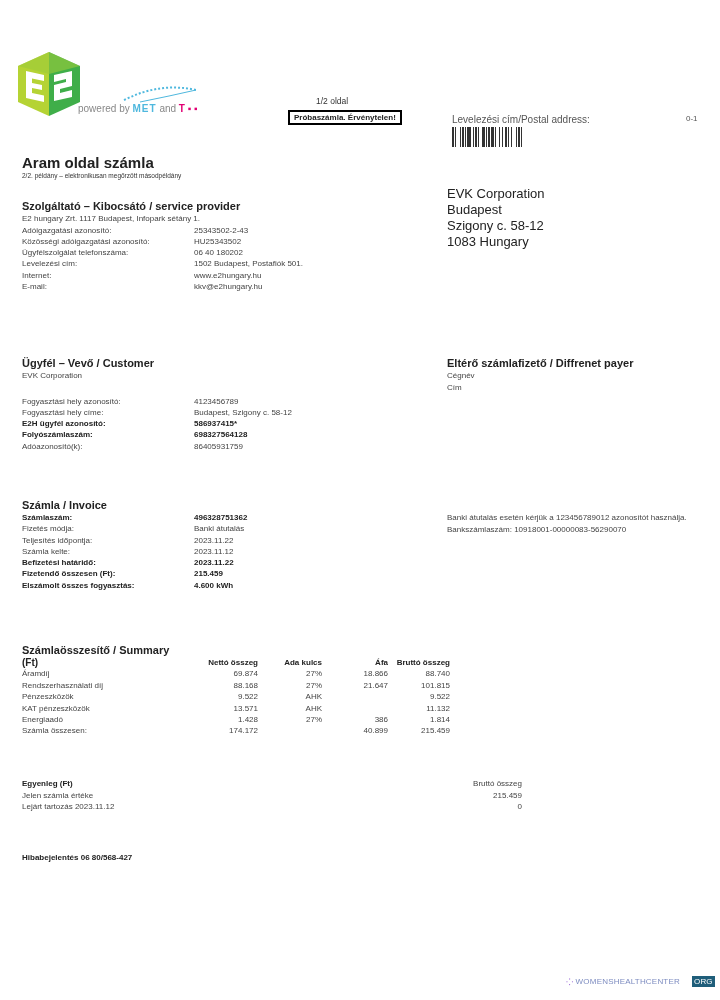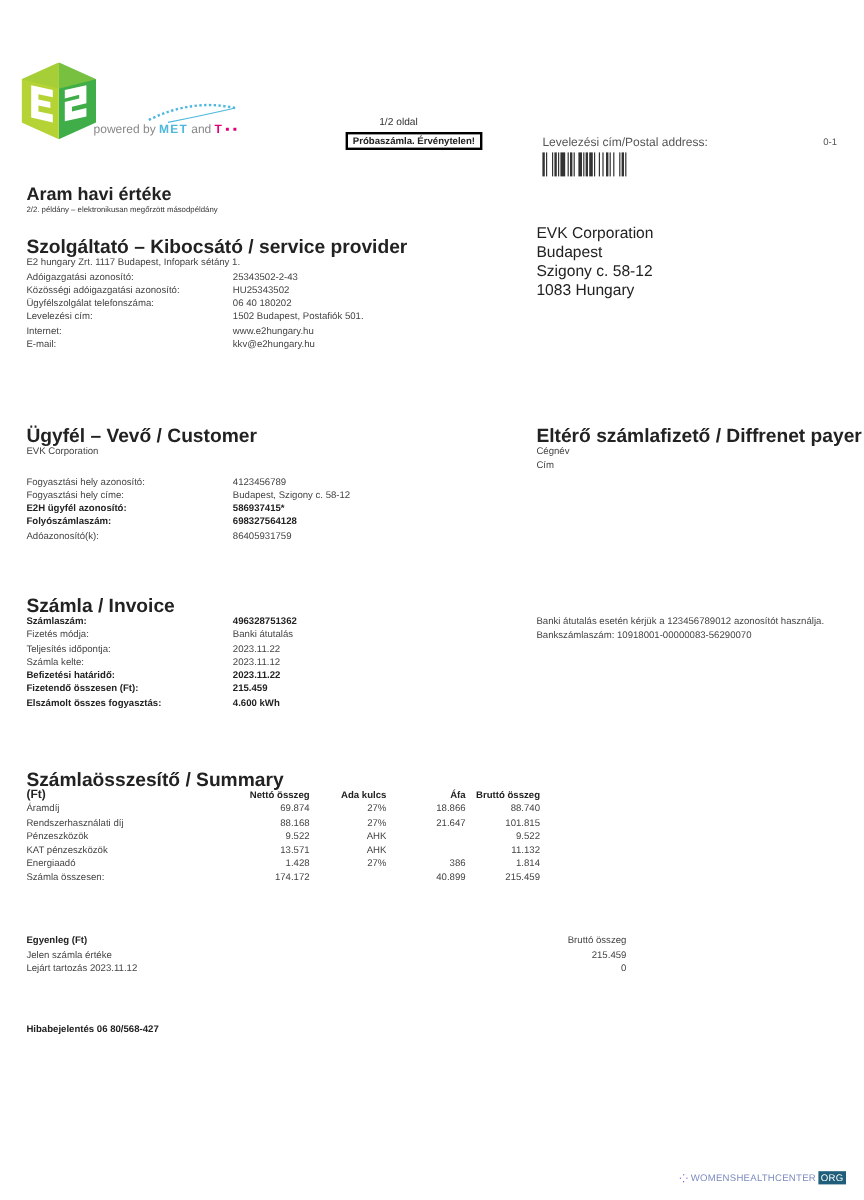--- a/index.html
+++ b/index.html
@@ -1,21 +1,21 @@
 <!DOCTYPE html>
 <html><head>
   <meta charset="utf-8">
   <style>
     * { box-sizing: border-box; margin: 0; padding: 0; }
     html, body { width: 720px; height: 1000px; background: #ffffff; overflow: hidden; }
     body { position: relative; font-family: "Liberation Sans", sans-serif; color: #333; }
     .abs { position: absolute; }
     .small { font-size: 8px; line-height: 11.5px; color: #444; }
     .bold { font-weight: bold; color: #222; }
-    .sec-title { font-size: 16px; font-weight: bold; color: #222; line-height: 13px; }
+    .sec-title { font-size: 11px; font-weight: bold; color: #222; line-height: 13px; }
     .kv { display: flex; font-size: 8px; line-height: 11.3px; color: #444; }
     .kv .k { width: 172px; }
     .kv.b { font-weight: bold; color: #222; }
 
     
     .logo-cube { left: 18px; top: 52px; width: 62px; height: 64px; }
     .powered { left: 78px; top: 103px; font-size: 10px; color: #888; white-space: nowrap; }
     .powered .met { color: #4fb8de; font-weight: bold; letter-spacing: 1px; }
     .powered .tm { color: #e20074; font-weight: bold; }
     .swoosh { left: 120px; top: 84px; }
@@ -46,21 +46,21 @@
     .c1 { width: 64px; text-align: right; }
     .c2 { width: 64px; text-align: right; }
     .c3 { width: 66px; text-align: right; }
     .c4 { width: 62px; text-align: right; }
 
     .balance { left: 22px; top: 778px; width: 500px; }
     .bal-row { display: flex; justify-content: space-between; font-size: 8px; line-height: 11.5px; color: #444; }
     .hiba { left: 22px; top: 853px; font-size: 8px; font-weight: bold; color: #222; }
 
     .watermark { left: 566px; top: 975px; display: flex; align-items: center; font-size: 8px; color: #7d8cc0; letter-spacing: 0.2px; }
-    .watermark .org { background: #1f5e7a; color: #fff; padding: 1px 2px; margin-left: 2px; font-size: 8px; }
+    .watermark .org { background: #1f5e7a; color: #fff; padding: 1px 2px; margin-left: 12px; font-size: 8px; }
     .watermark .dots { color: #8a4fd0; margin-right: 2px; font-size: 9px; }
   </style>
 </head>
 <body>
 
 <div class="abs logo-cube">
   <svg width="62" height="64" viewBox="0 0 62 64">
     <polygon points="31,0 62,14 62,50 31,64" fill="#3fae49"></polygon>
     <polygon points="31,0 0,14 0,50 31,64" fill="#b5d334"></polygon>
     <polygon points="31,0 62,14 31,22 0,14" fill="#9ccc3a" opacity="0.6"></polygon>
@@ -124,21 +124,21 @@
     <span style="width: 2.2px; background: transparent;"></span>
     <span style="width: 1.1px; background: rgb(51, 51, 51);"></span>
     <span style="width: 3.3px; background: transparent;"></span>
     <span style="width: 1.1px; background: rgb(51, 51, 51);"></span>
     <span style="width: 1.1px; background: transparent;"></span>
     <span style="width: 2.2px; background: rgb(51, 51, 51);"></span>
     <span style="width: 1.1px; background: transparent;"></span>
     <span style="width: 1.1px; background: rgb(51, 51, 51);"></span>
   </div>
 
-<div class="abs doc-title">Aram havi értéke</div>
+<div class="abs doc-title">Aram oldal számla</div>
 <div class="abs doc-sub">2/2. példány – elektronikusan megőrzött másodpéldány</div>
 
 <div class="abs addr">
   <div>EVK Corporation</div>
   <div>Budapest</div>
   <div>Szigony c. 58-12</div>
   <div>1083 Hungary</div>
 </div>
 
 <div class="abs provider">

